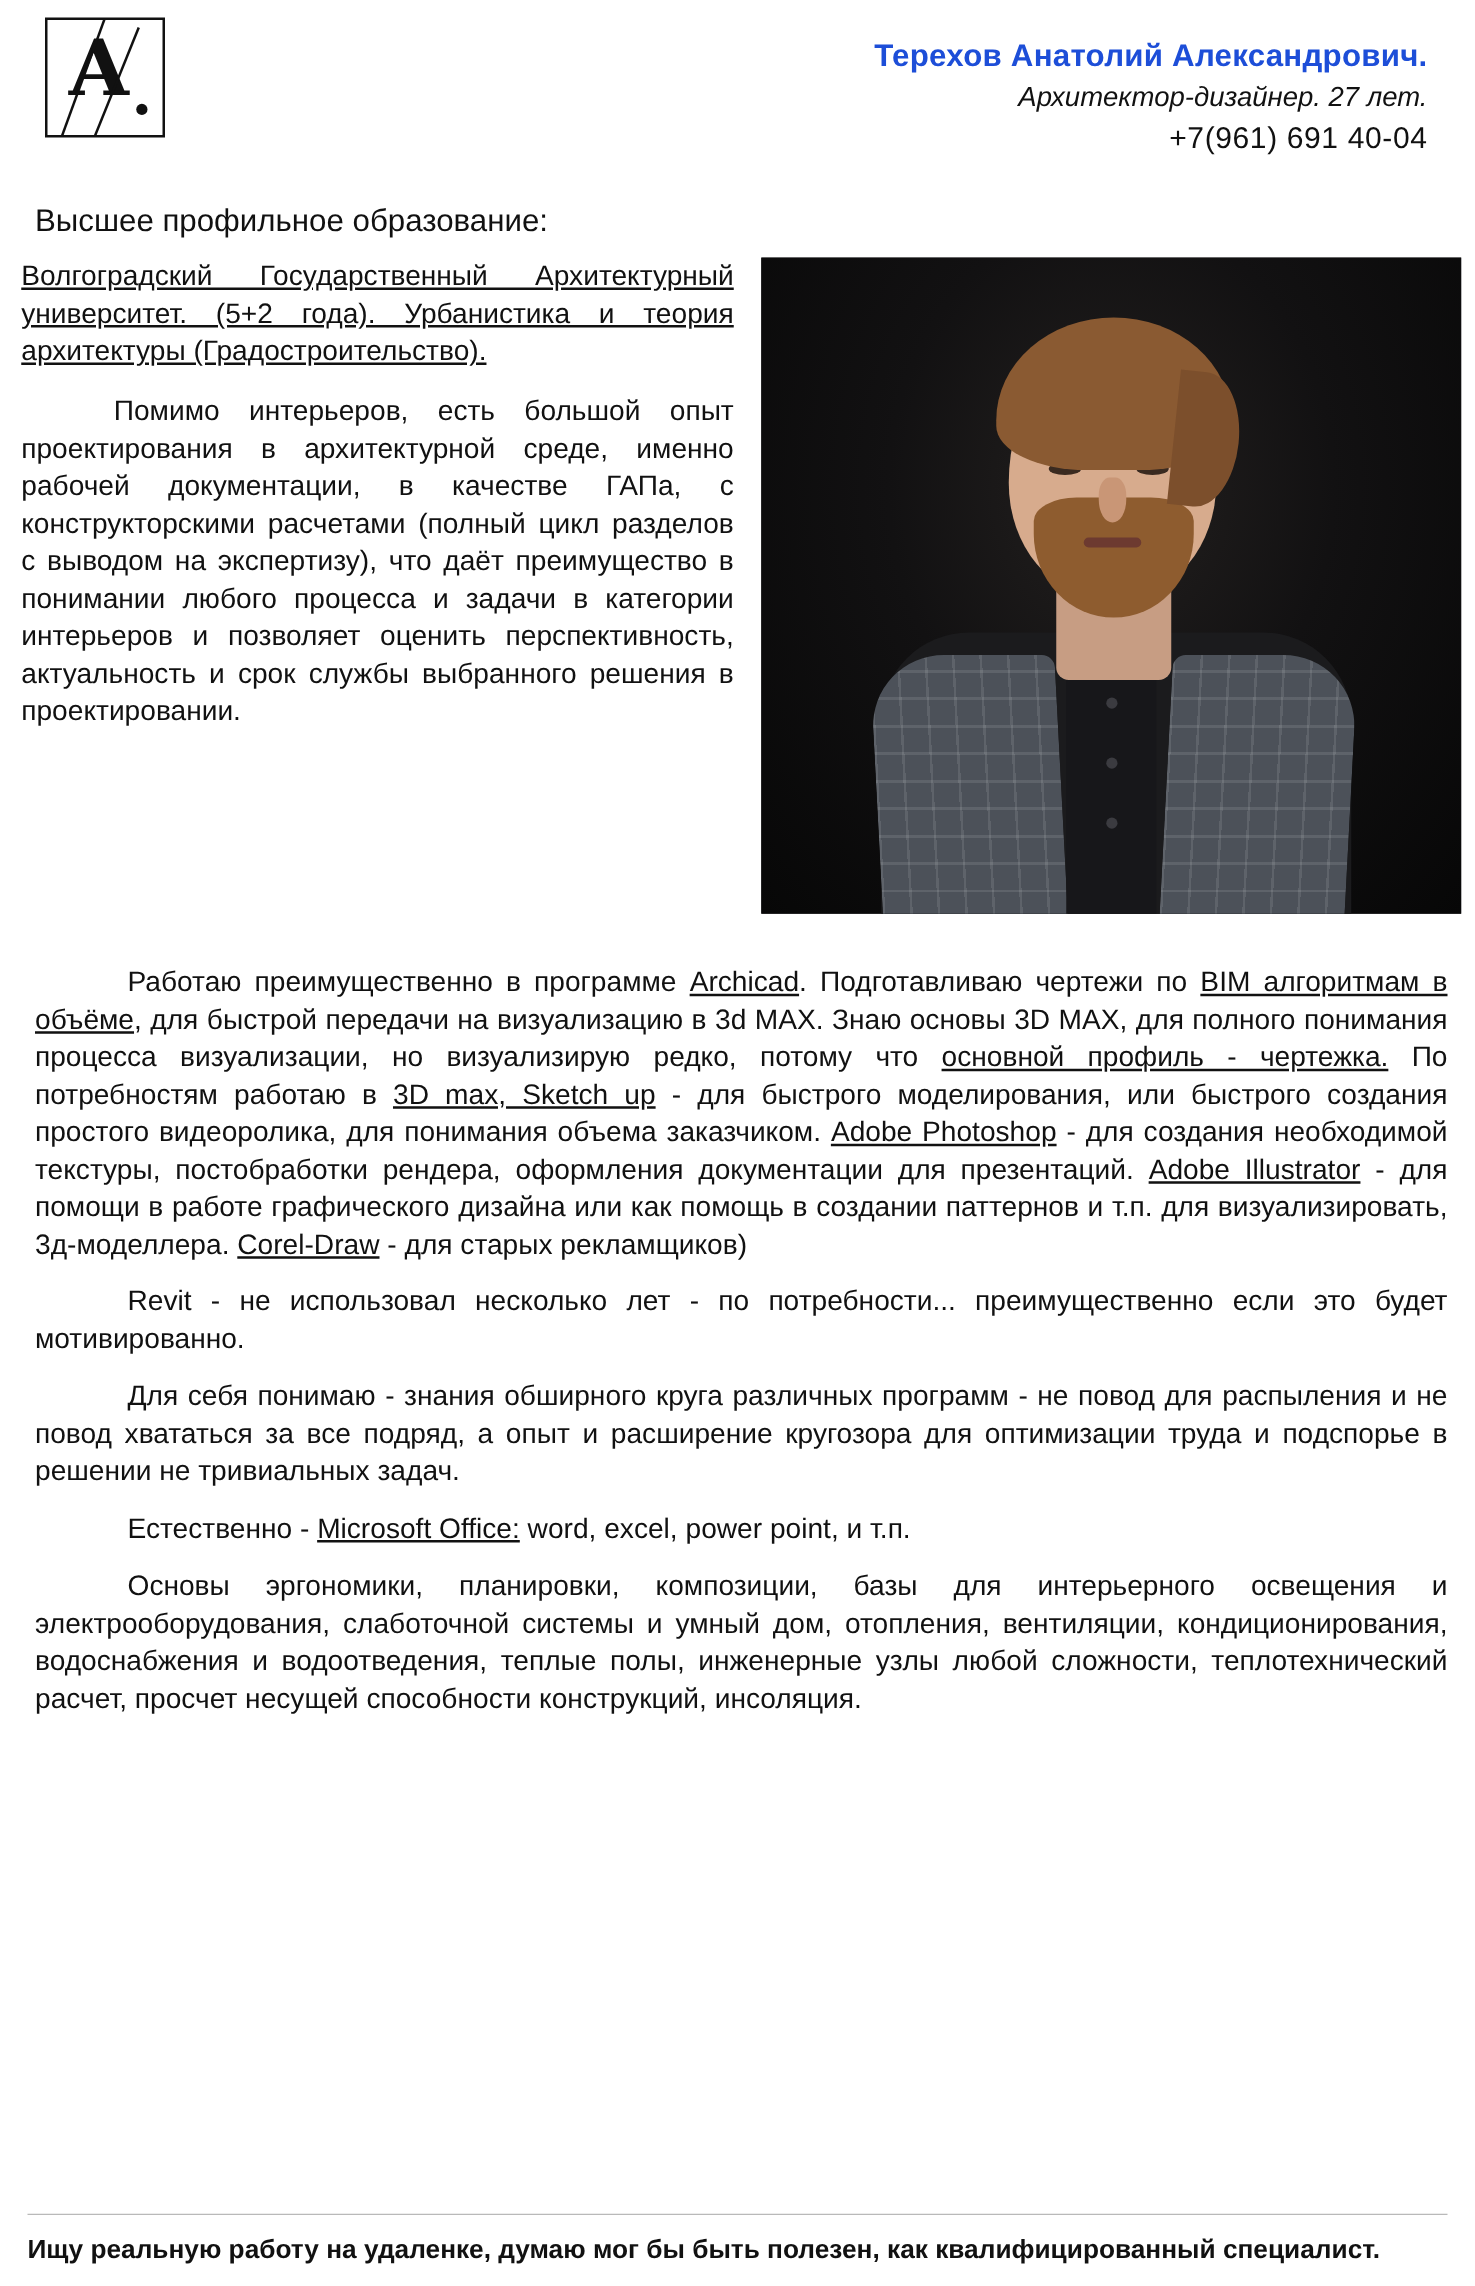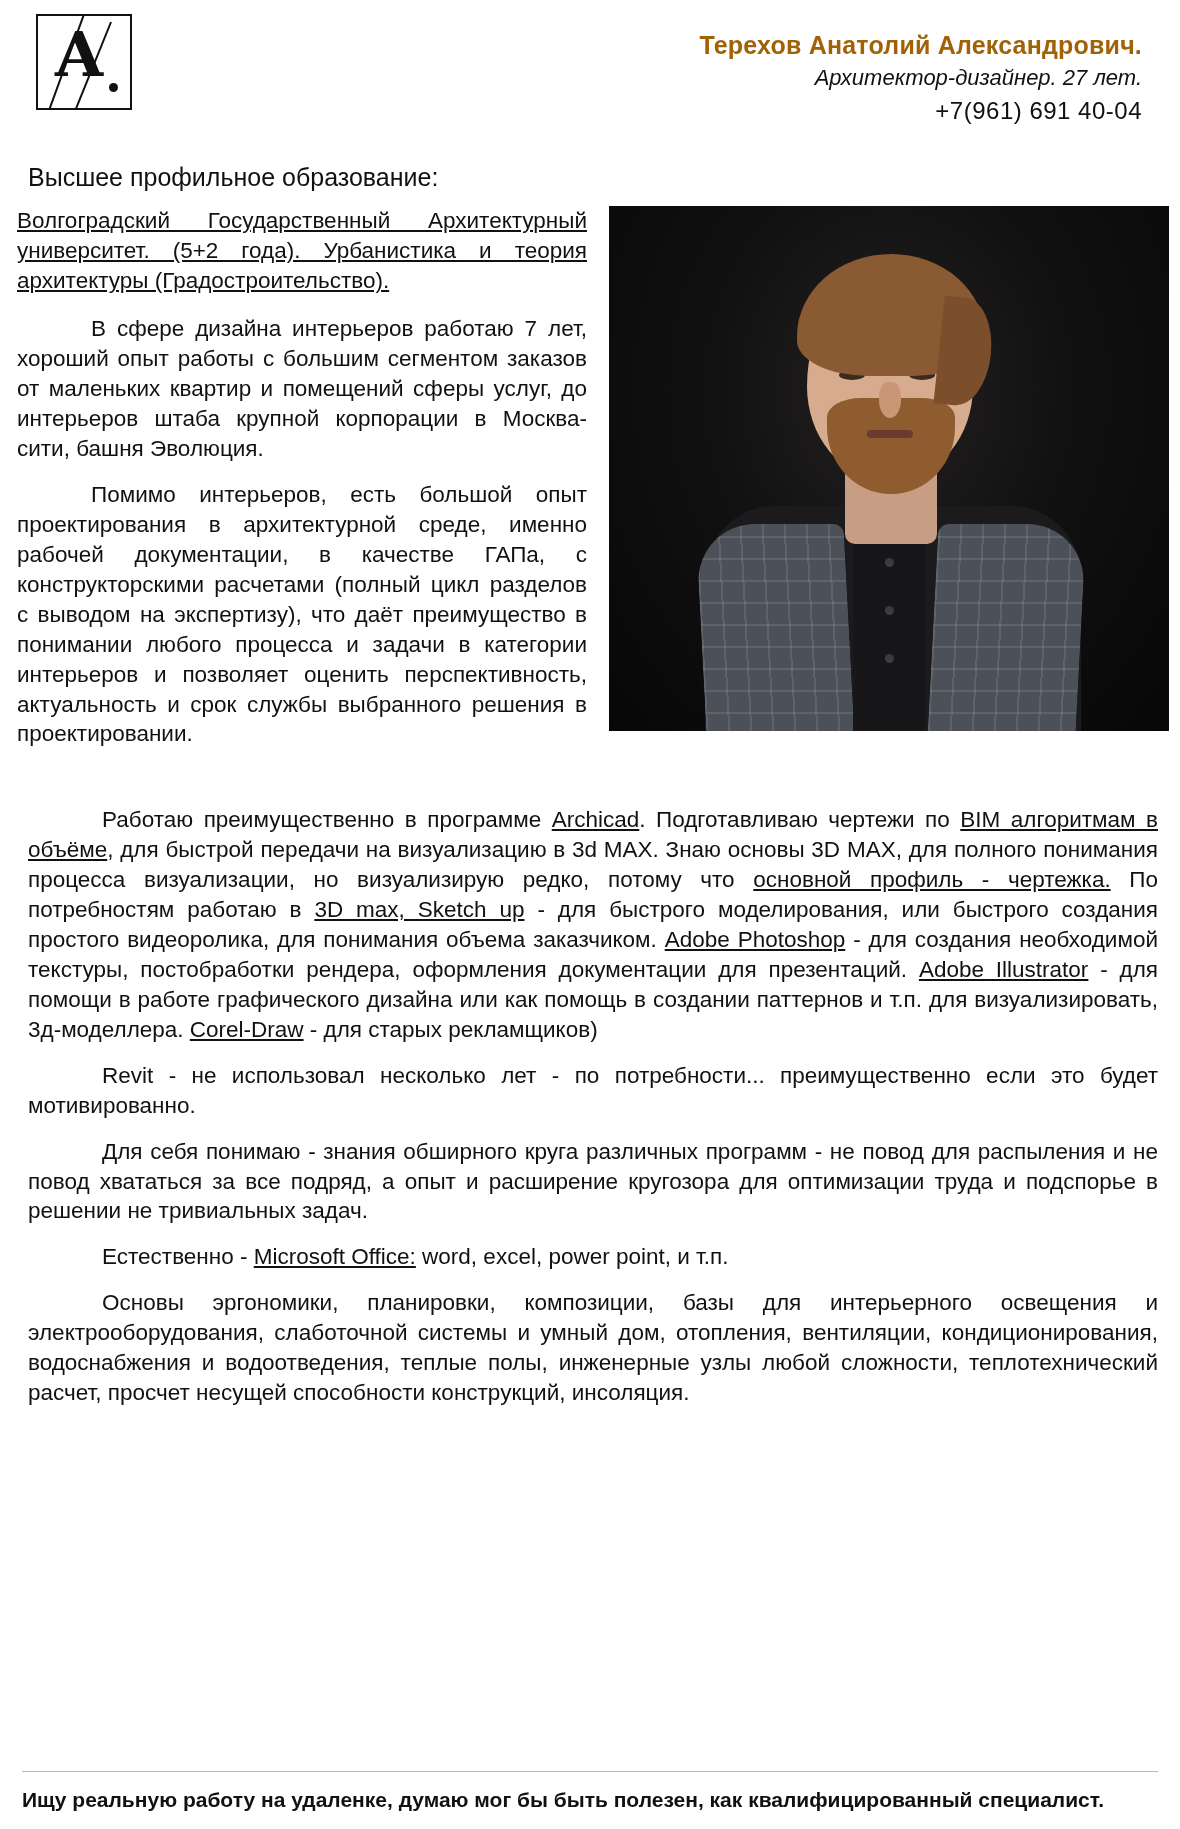--- a/index.html
+++ b/index.html
@@ -81,21 +81,21 @@
   .header-right {
     text-align: right;
     padding-top: 16px;
     padding-right: 14px;
   }
   .hdr-name {
     font-size: 25px;
     font-weight: bold;
     letter-spacing: 0.2px;
     line-height: 1.25;
-    color: #a16207;
+    color: #1d4ed8;
   }
   .hdr-role {
     font-size: 22px;
     font-style: italic;
     line-height: 1.5;
     color: #111;
   }
   .hdr-phone {
     font-size: 24px;
     line-height: 1.45;
@@ -305,21 +305,20 @@
     </div>
   </div>
 
   <div class="content">
 
     <div class="section-title">Высшее профильное образование:</div>
 
     <div class="two-col">
       <div class="left-col">
         <div class="edu">Волгоградский Государственный Архитектурный университет. (5+2 года). Урбанистика и теория архитектуры (Градостроительство).</div>
-        <p class="para indent">В сфере дизайна интерьеров работаю 7 лет, хороший опыт работы с большим сегментом заказов от маленьких квартир и помещений сферы услуг, до интерьеров штаба крупной корпорации в Москва-сити, башня Эволюция.</p>
         <p class="para indent">Помимо интерьеров, есть большой опыт проектирования в архитектурной среде, именно рабочей документации, в качестве ГАПа, с конструкторскими расчетами (полный цикл разделов с выводом на экспертизу), что даёт преимущество в понимании любого процесса и задачи в категории интерьеров и позволяет оценить перспективность, актуальность и срок службы выбранного решения в проектировании.</p>
       </div>
 
       <div class="photo">
         <div class="ph-bg"></div>
         <div class="ph-shirt"></div>
         <div class="ph-vest-l"></div>
         <div class="ph-vest-r"></div>
         <div class="ph-placket"></div>
         <div class="ph-btn" style="top:352px"></div>

